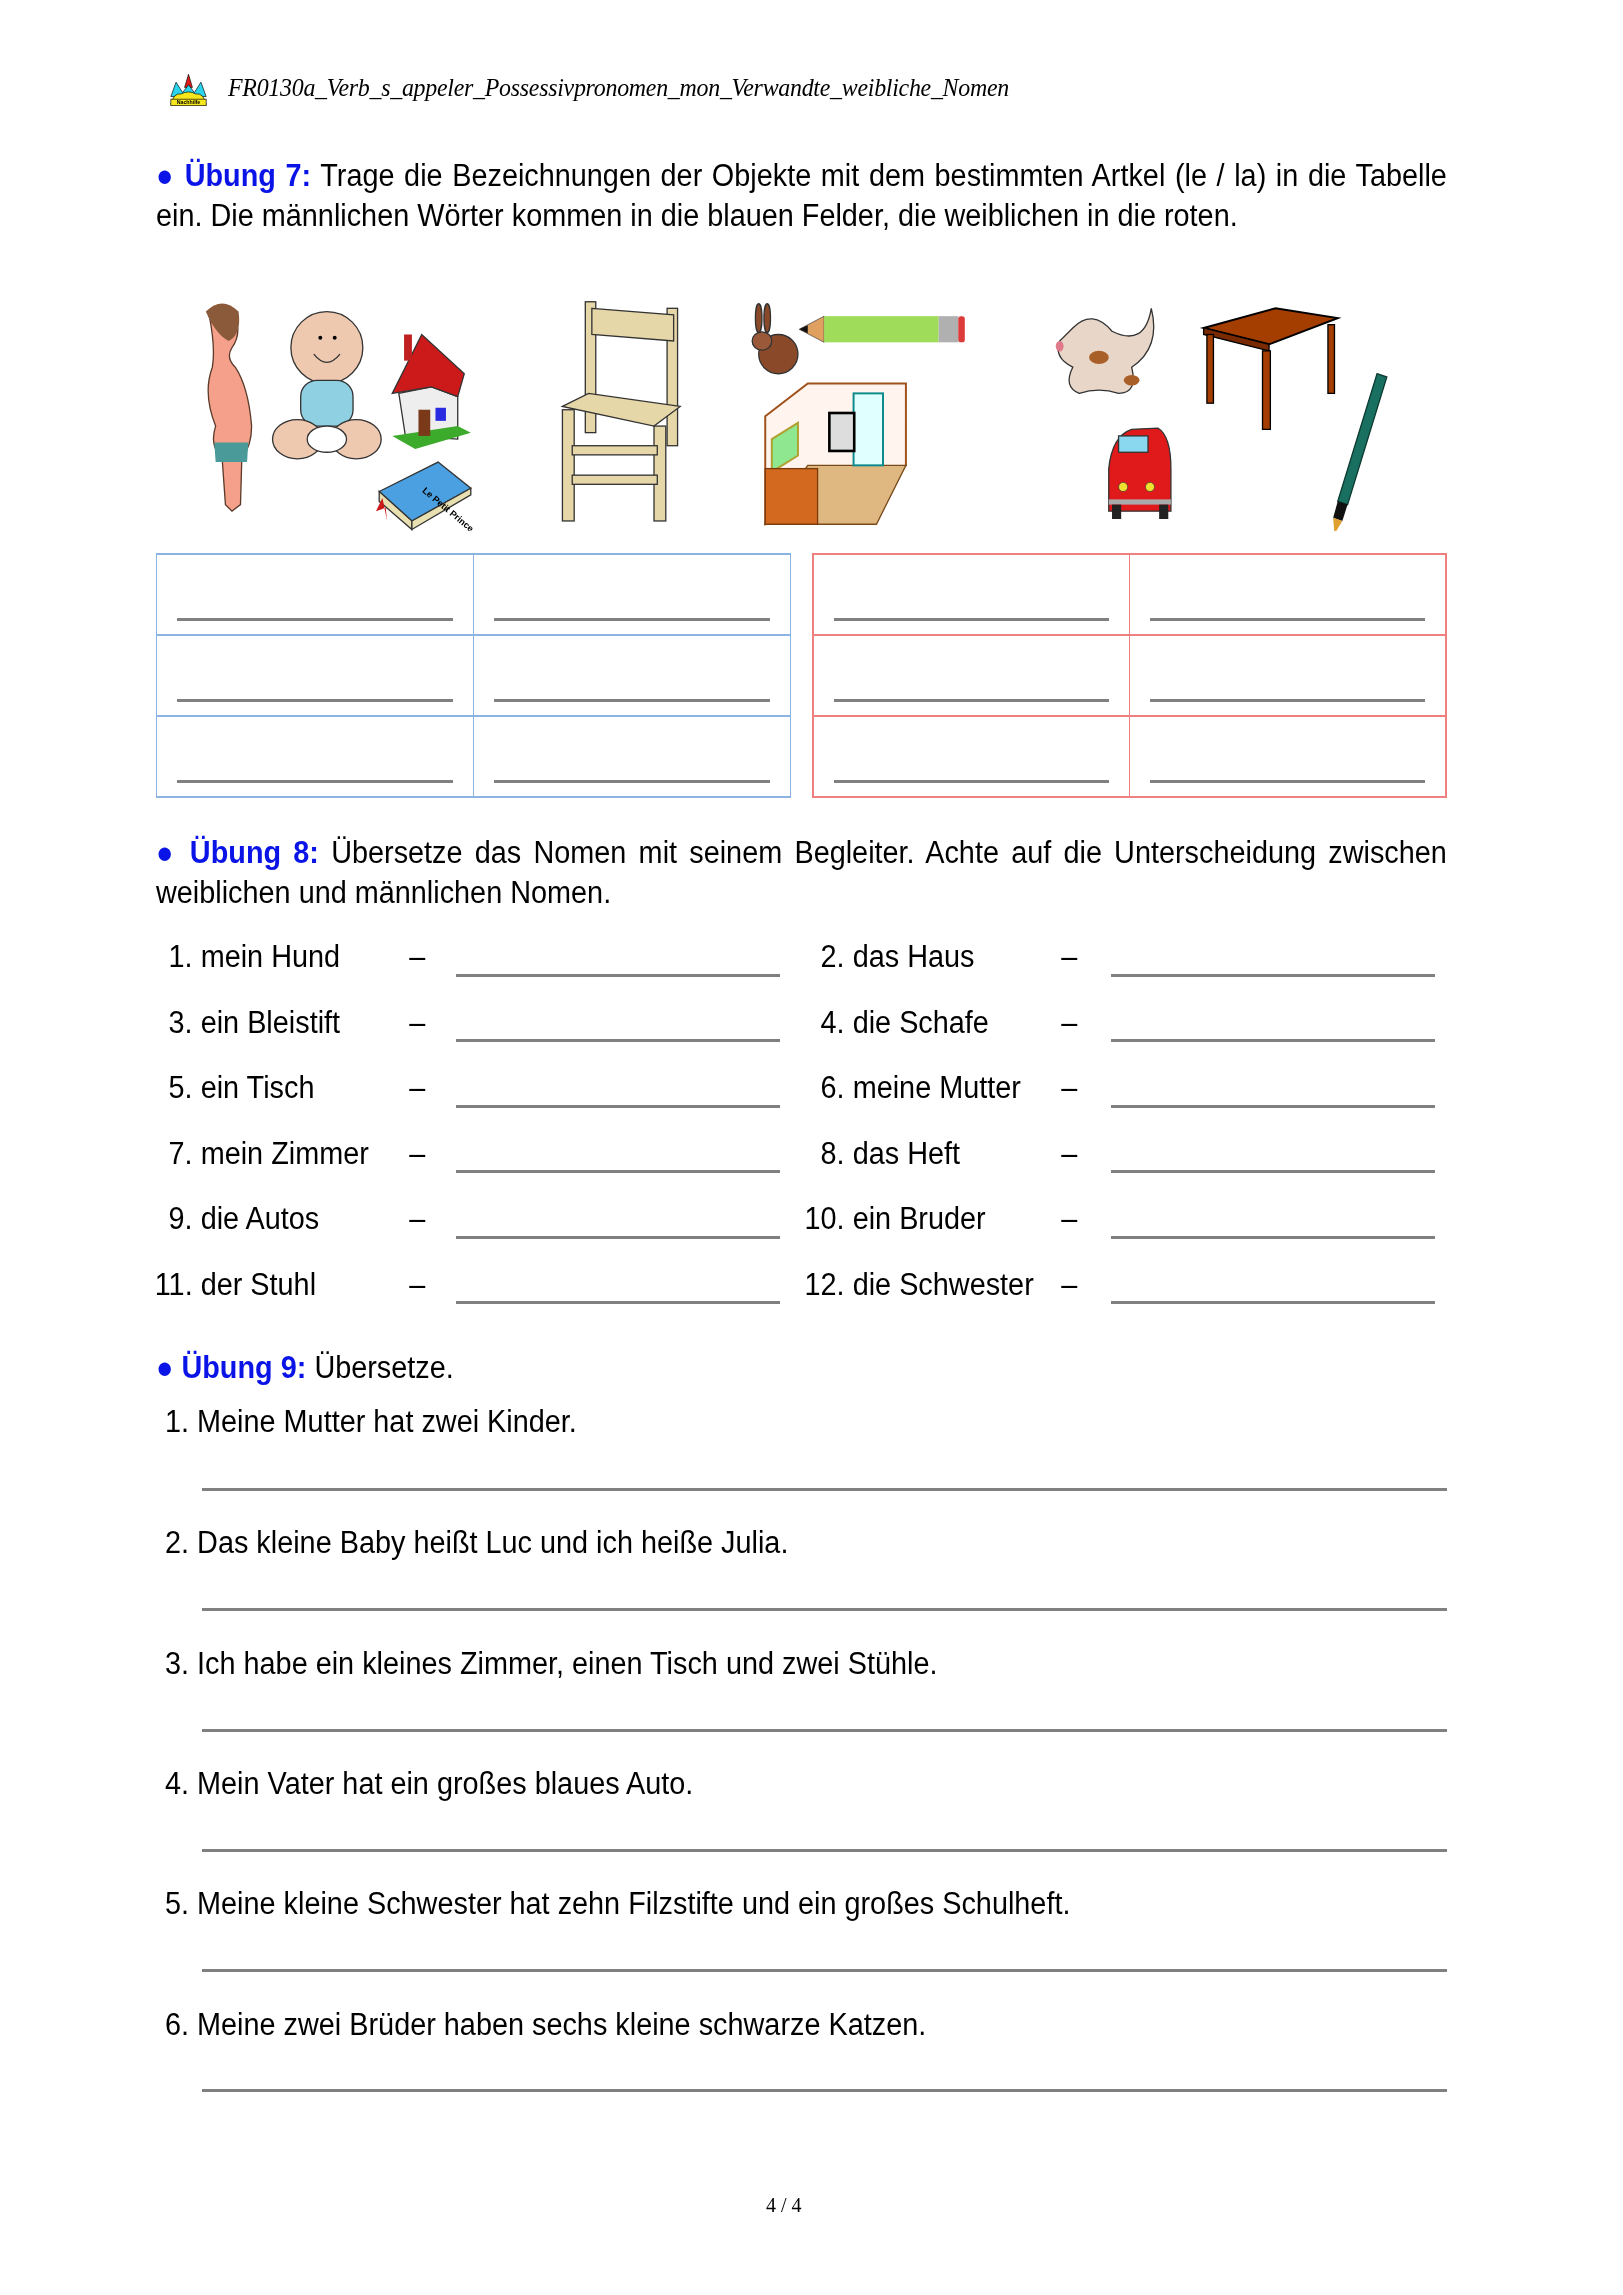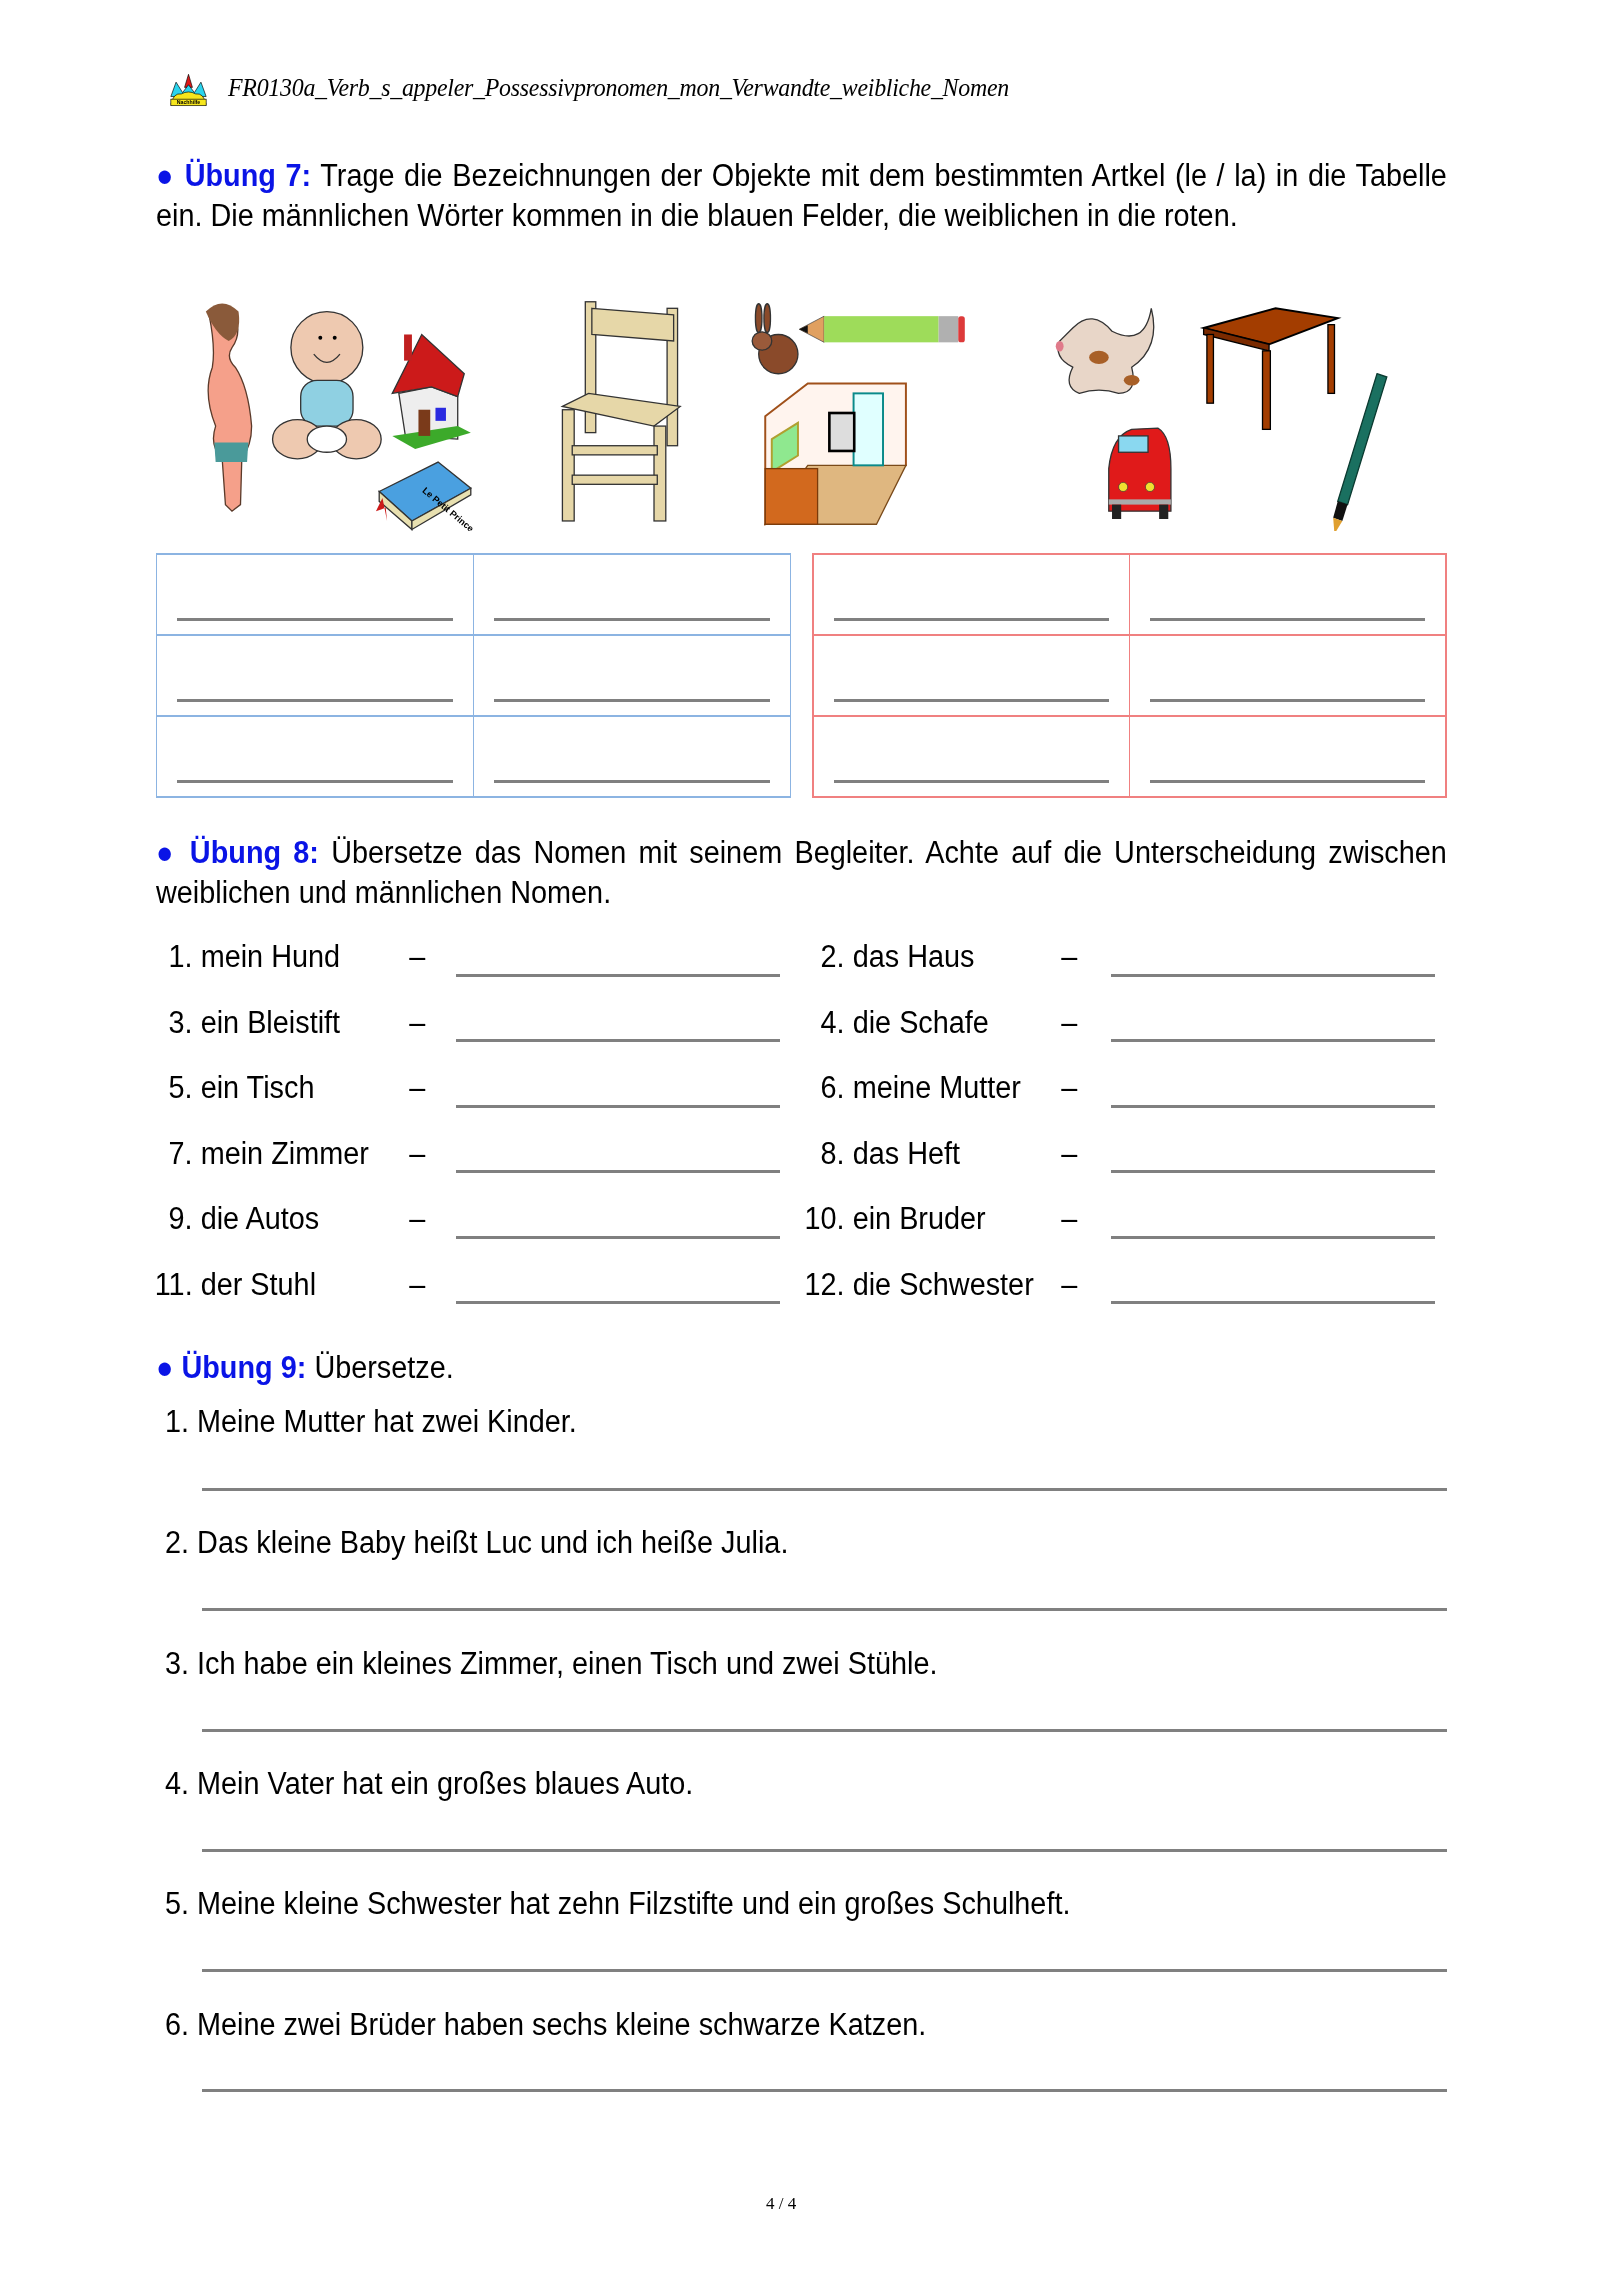--- a/index.html
+++ b/index.html
@@ -21,21 +21,21 @@
   .table.blue tr + tr td { border-top:2px solid #8cb4e2; }
   .table.red td { border:1px solid #f08080; }
   .table.red { border:2px solid #f08080; }
   .table.red tr + tr td { border-top:2px solid #f08080; }
   .cell-line { position:absolute; left:19.6px; right:19.6px; bottom:13px; height:2.6px; background:#808080; }
   .vocab-row { position:absolute; font-size:31px; white-space:nowrap; height:39px; transform:scaleX(0.93); transform-origin:left top;}
   .vocab-num { display:inline-block; text-align:right; width:48px; }
   .vocab-dash { position:absolute; top:0; }
   .ans-line { position:absolute; height:2.6px; background:#808080; }
   .sentence { position:absolute; left:165px; font-size:31px; white-space:nowrap; transform:scaleX(0.93); transform-origin:left top; }
-  .page-num { left:766px; top:2194px; font-family:"Liberation Serif", "DejaVu Serif", serif; font-size:17px; }
+  .page-num { left:766px; top:2194px; font-family:"Liberation Serif", "DejaVu Serif", serif; font-size:20px; }
 </style>
 </head>
 <body>
 
 <div class="abs logo">
   <svg width="41" height="34" viewBox="0 0 62 52">
     <polygon points="31,2 25,22 37,22" fill="#e01818" stroke="#000" stroke-width="1"></polygon>
     <polygon points="4,36 12,14 22,30 31,18 40,30 50,14 58,36" fill="#2ad4ee" stroke="#000" stroke-width="1"></polygon>
     <path d="M4,48 Q8,30 20,32 Q31,26 42,32 Q54,30 58,48 Z" fill="#f6e61c" stroke="#000" stroke-width="1"></path>
     <rect x="4" y="40" width="54" height="10" fill="#f6e61c" stroke="#000" stroke-width="1"></rect>

